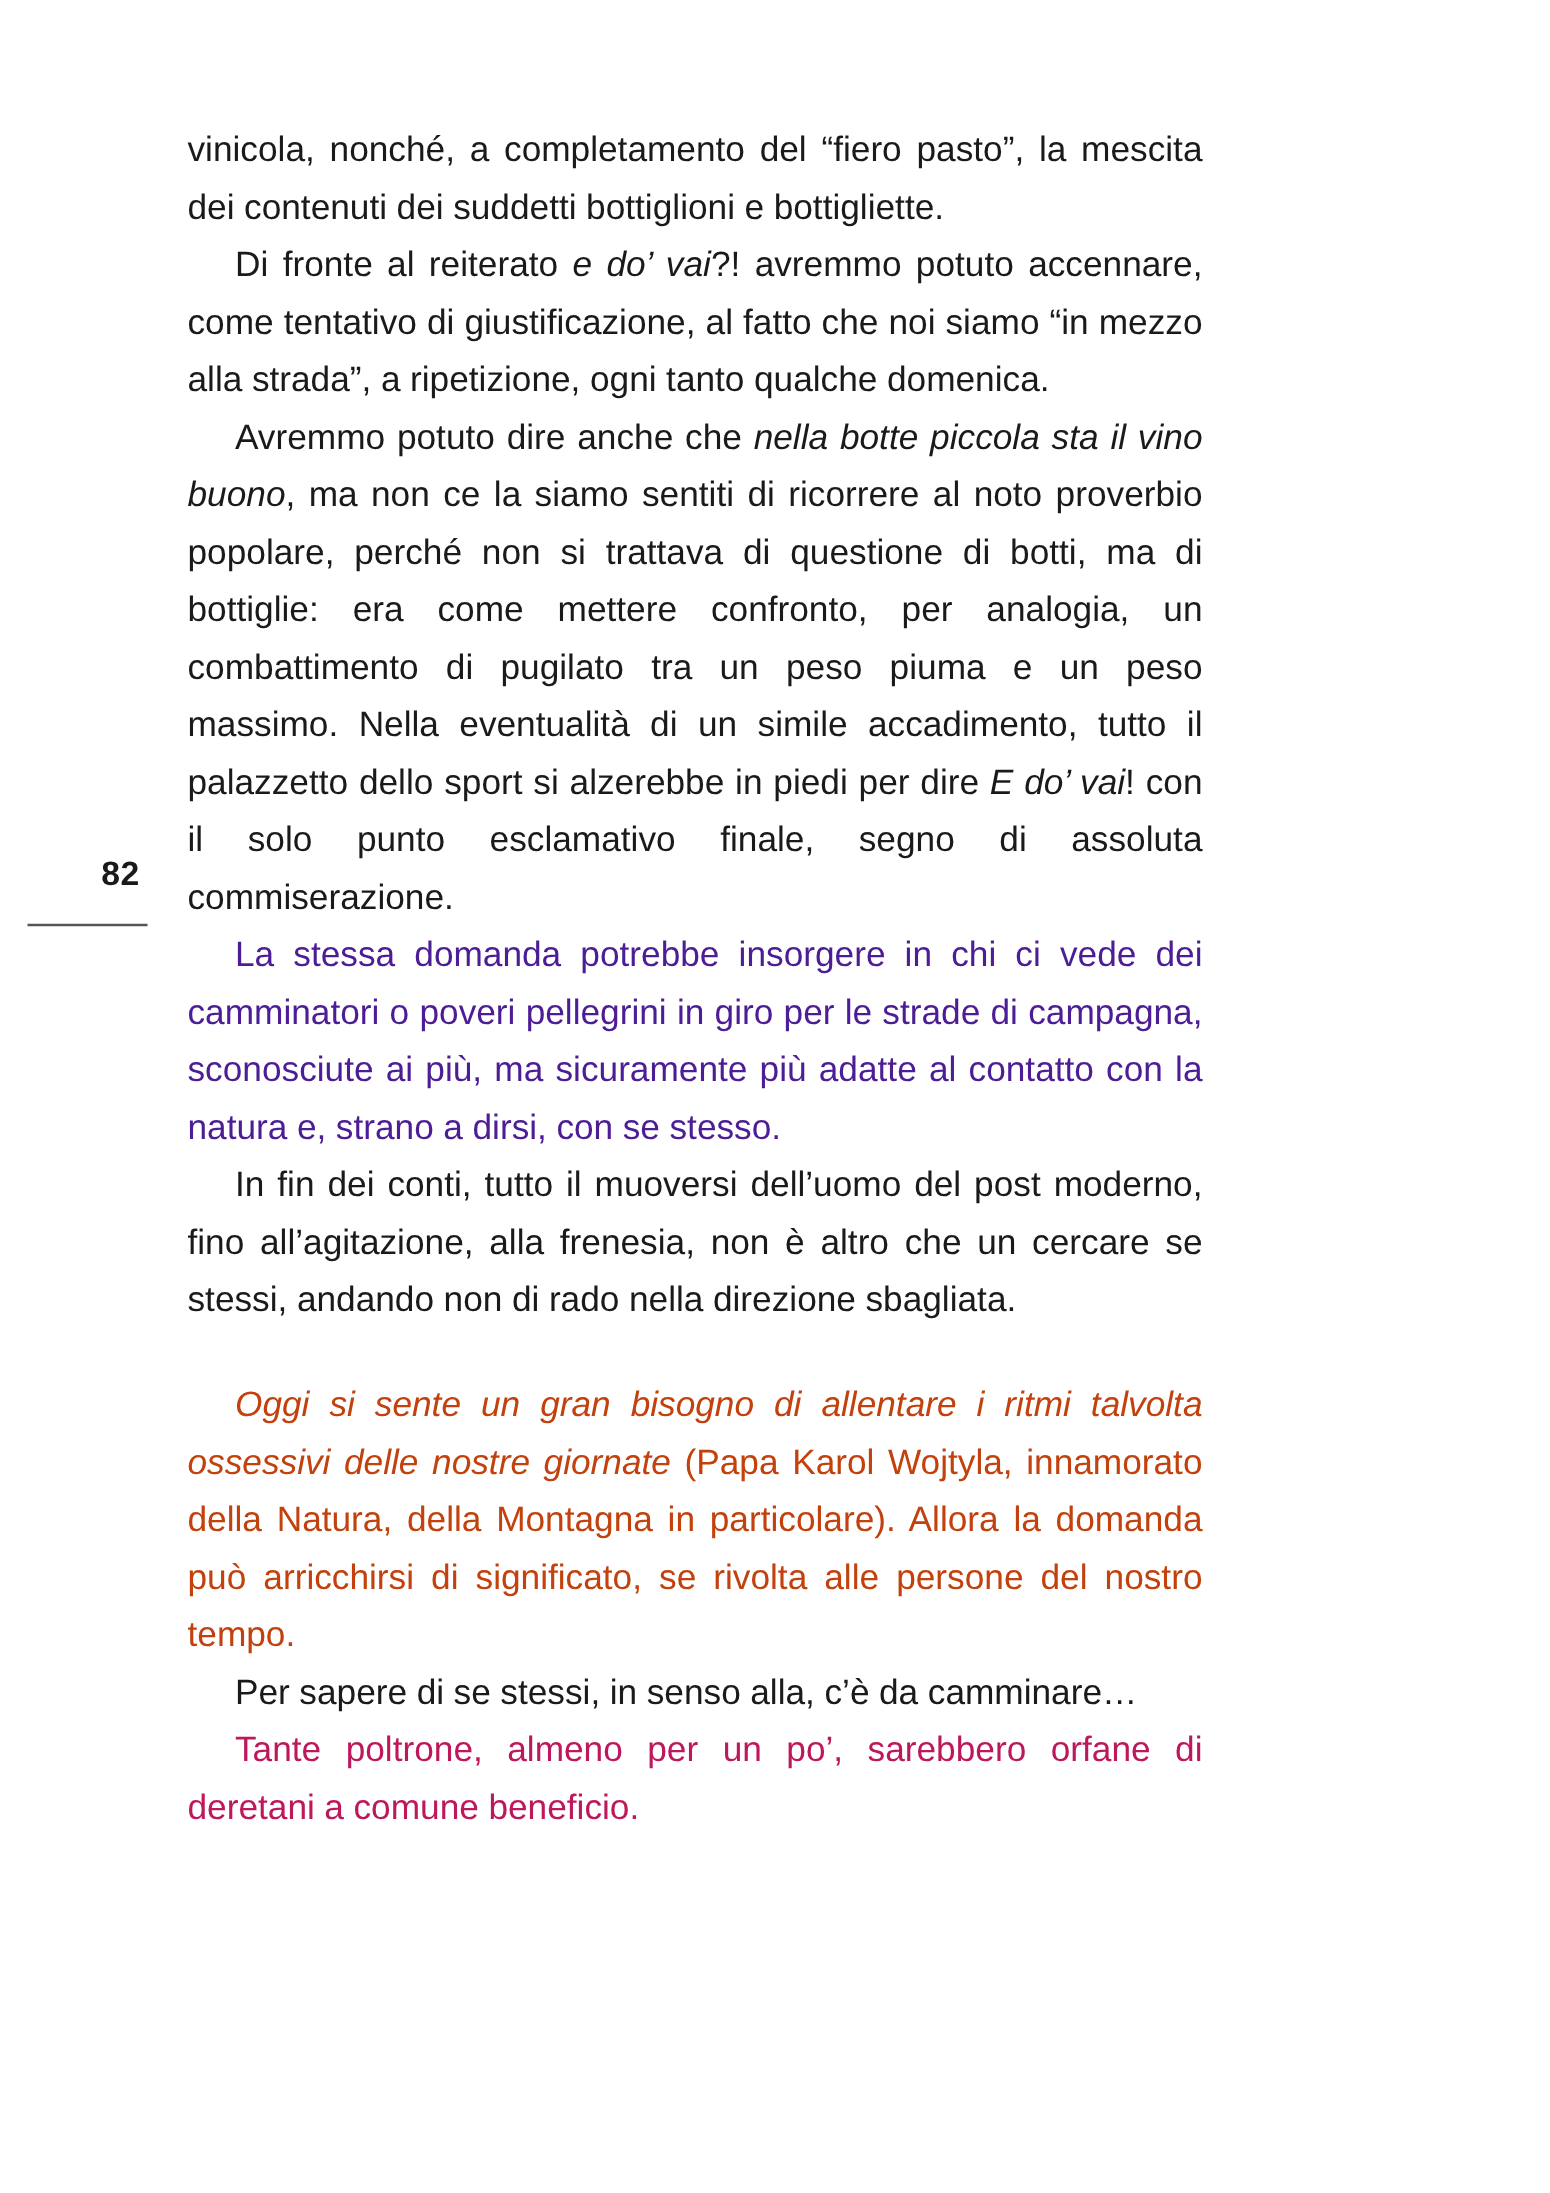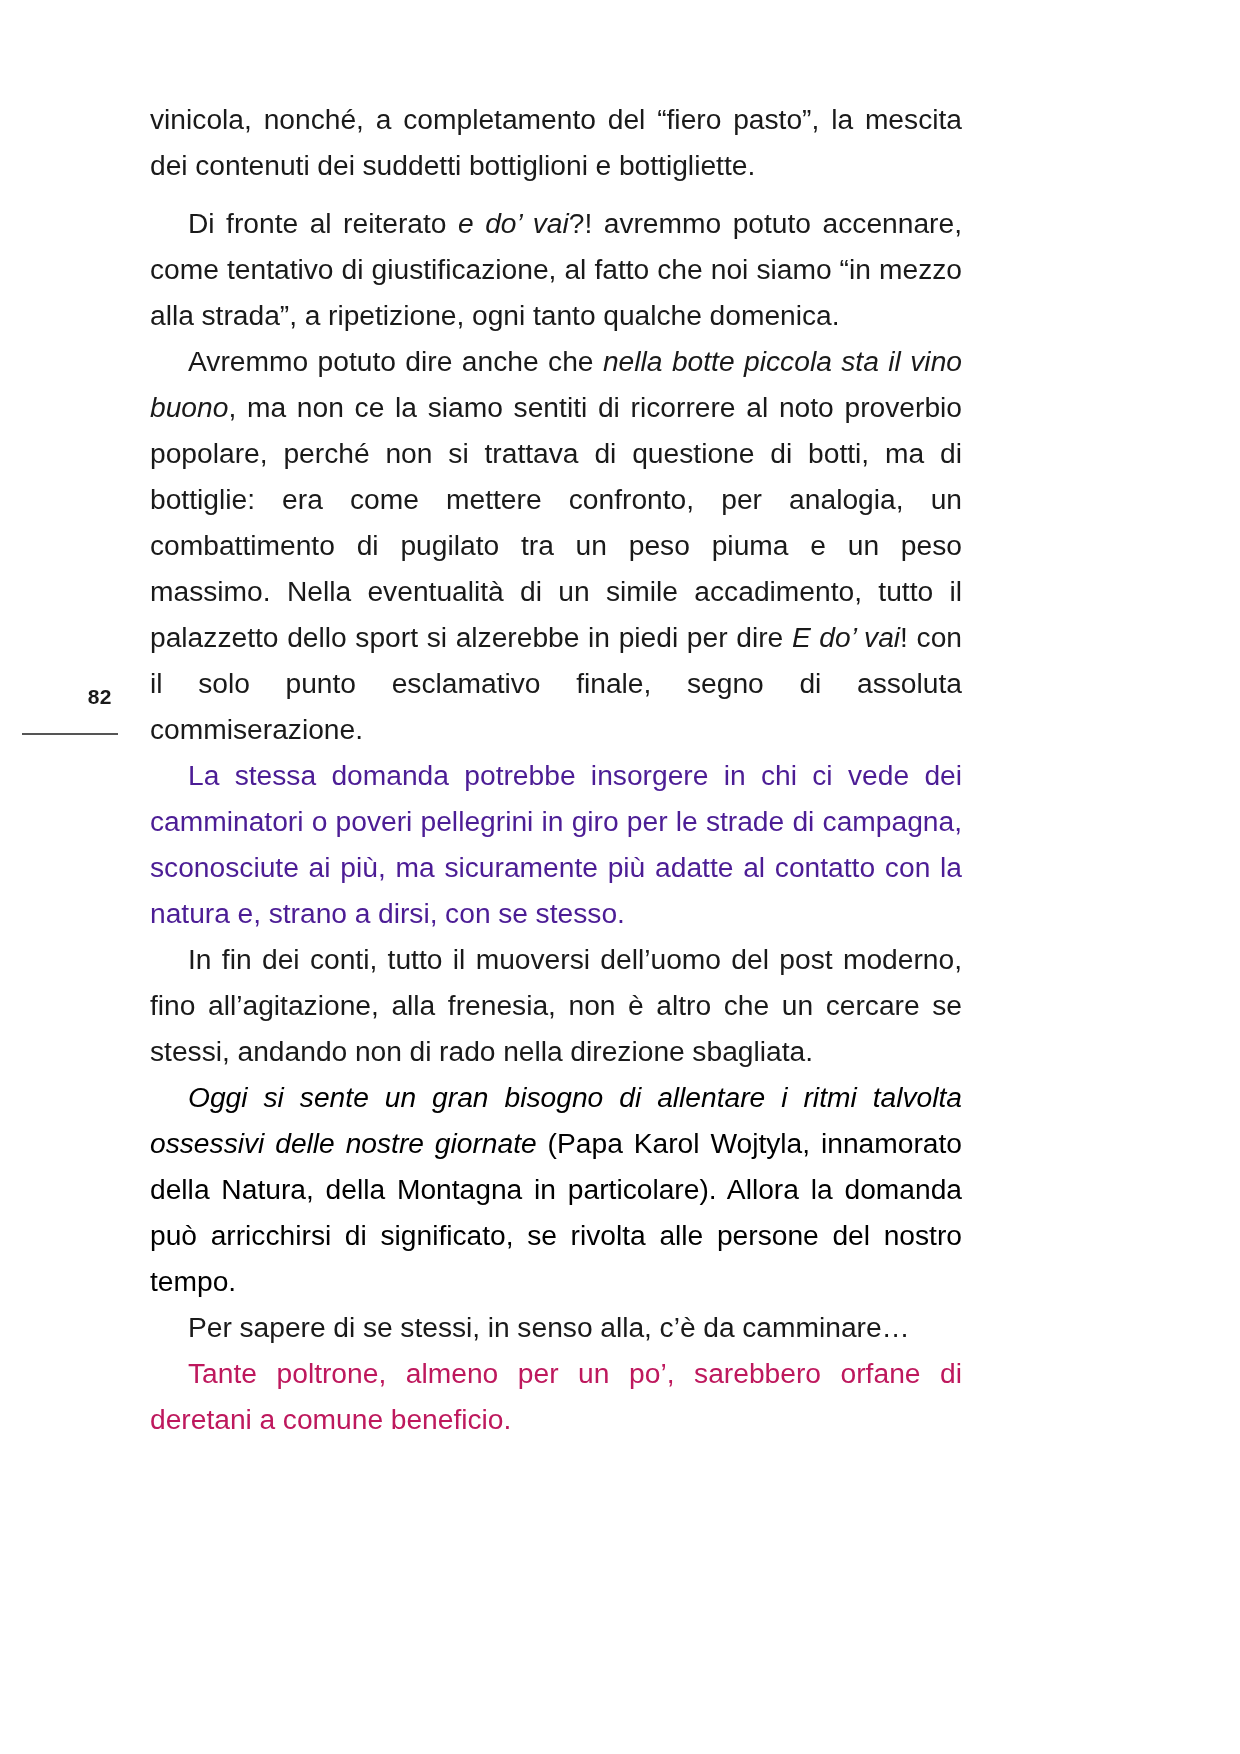--- a/index.html
+++ b/index.html
@@ -23,21 +23,21 @@
     position: absolute;
     left: 0px;
     top: 686px;
     width: 118px;
     text-align: right;
   }
 
   .folio-number {
     font-family: "Liberation Sans", sans-serif;
     font-weight: bold;
-    font-size: 21px;
+    font-size: 27px;
     line-height: 1;
     color: #1a1a1a;
     letter-spacing: 0.5px;
     padding-right: 6px;
     padding-left: 36px;
   }
 
   .folio-rule {
     margin-top: 26px;
     margin-left: 22px;
@@ -79,22 +79,22 @@
 
 <div class="page" style="background: rgb(255, 255, 255);">
 
   <div class="folio-block">
     <div class="folio-number" style="color: rgb(26, 26, 26);">82</div>
     <div class="folio-rule" style="background: rgb(85, 85, 85);"></div>
   </div>
 
   <div class="text-column">
     <p class="para" style="color: rgb(26, 26, 26);"><span>vinicola, nonché, a completamento del “fiero pasto”, la mescita dei contenuti dei suddetti bottiglioni e bottigliette.</span></p>
-    <p class="para indent" style="color: rgb(26, 26, 26); margin-top: 12px;"><span>Di fronte al reiterato </span><em>e do’ vai</em><span>?! avremmo potuto accennare, come tentativo di giustificazione, al fatto che noi siamo “in mezzo alla strada”, a ripetizione, ogni tanto qualche domenica.</span></p>
+    <p class="para indent" style="color: rgb(26, 26, 26);"><span>Di fronte al reiterato </span><em>e do’ vai</em><span>?! avremmo potuto accennare, come tentativo di giustificazione, al fatto che noi siamo “in mezzo alla strada”, a ripetizione, ogni tanto qualche domenica.</span></p>
     <p class="para indent" style="color: rgb(26, 26, 26);"><span>Avremmo potuto dire anche che </span><em>nella botte piccola sta il vino buono</em><span>, ma non ce la siamo sentiti di ricorrere al noto proverbio popolare, perché non si trattava di questione di botti, ma di bottiglie: era come mettere confronto, per analogia, un combattimento di pugilato tra un peso piuma e un peso massimo. Nella eventualità di un simile accadimento, tutto il palazzetto dello sport si alzerebbe in piedi per dire </span><em>E do’ vai</em><span>! con il solo punto esclamativo finale, segno di assoluta commiserazione.</span></p>
     <p class="para indent" style="color: #4c1d95;"><span>La stessa domanda potrebbe insorgere in chi ci vede dei camminatori o poveri pellegrini in giro per le strade di campagna, sconosciute ai più, ma sicuramente più adatte al contatto con la natura e, strano a dirsi, con se stesso.</span></p>
     <p class="para indent" style="color: rgb(26, 26, 26);"><span>In fin dei conti, tutto il muoversi dell’uomo del post moderno, fino all’agitazione, alla frenesia, non è altro che un cercare se stessi, andando non di rado nella direzione sbagliata.</span></p>
-    <p class="para indent" style="color: #000000;"><em>Oggi si sente un gran bisogno di allentare i ritmi talvolta ossessivi delle nostre giornate</em><span> (Papa Karol Wojtyla, innamorato della Natura, della Montagna in particolare). Allora la domanda può arricchirsi di significato, se rivolta alle persone del nostro tempo.</span></p>
+    <p class="para indent" style="color: #c2410c; margin-top: 38px;"><em>Oggi si sente un gran bisogno di allentare i ritmi talvolta ossessivi delle nostre giornate</em><span> (Papa Karol Wojtyla, innamorato della Natura, della Montagna in particolare). Allora la domanda può arricchirsi di significato, se rivolta alle persone del nostro tempo.</span></p>
     <p class="para indent" style="color: rgb(26, 26, 26);"><span>Per sapere di se stessi, in senso alla, c’è da camminare…</span></p>
     <p class="para indent" style="color: #be185d;"><span>Tante poltrone, almeno per un po’, sarebbero orfane di deretani a comune beneficio.</span></p>
   </div>
 
 </div>
 
 </body></html>

